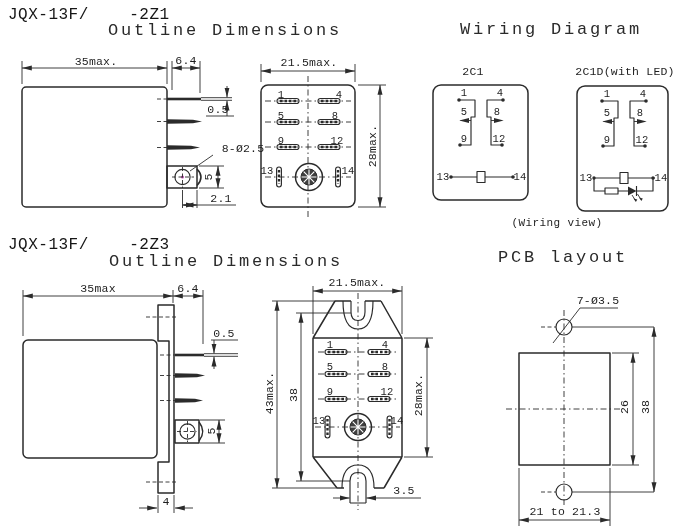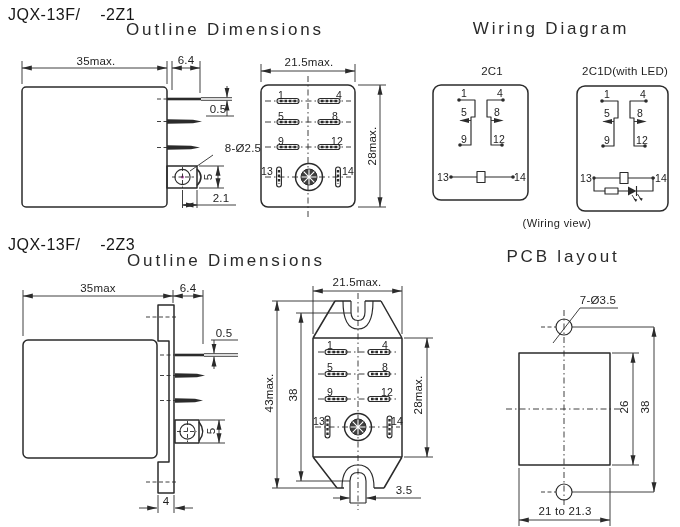--- a/index.html
+++ b/index.html
@@ -1,17 +1,17 @@
 <!DOCTYPE html>
 <html><head>
 <meta charset="utf-8">
 <style>
   html,body{margin:0;padding:0;background:#fff;}
   .stage{position:relative;width:680px;height:527px;background:#ffffff;
-         font-family:Liberation Sans, sans-serif;color:#1e1e1e;overflow:hidden;}
+         font-family:Liberation Mono, monospace;color:#1e1e1e;overflow:hidden;}
   .stage svg{position:absolute;left:0;top:0;}
   .lbl{position:absolute;transform:translate(-50%,-50%);font-size:11.5px;
        white-space:pre;letter-spacing:.2px;color:#1e1e1e;}
   .rot{transform:translate(-50%,-50%) rotate(-90deg);}
   .pin{font-size:10.5px;}
   .model{position:absolute;transform:translate(0,-50%);font-size:16px;
          letter-spacing:.5px;white-space:pre;color:#161616;}
   .heading{font-size:17px;letter-spacing:2.8px;color:#2a2a2a;}
   .note{font-size:11px;letter-spacing:.4px;}
   
@@ -234,21 +234,21 @@
     <span class="lbl rot" style="left:372px;top:146px">28max.</span>
     <span class="lbl pin" style="left:281px;top:95px">1</span>
     <span class="lbl pin" style="left:339px;top:95px">4</span>
     <span class="lbl pin" style="left:281px;top:116px">5</span>
     <span class="lbl pin" style="left:335px;top:116px">8</span>
     <span class="lbl pin" style="left:281px;top:141px">9</span>
     <span class="lbl pin" style="left:337px;top:141px">12</span>
     <span class="lbl pin" style="left:267px;top:171px">13</span>
     <span class="lbl pin" style="left:348px;top:171px">14</span>
 
-    <span class="lbl" style="left:492px;top:71px">2C1</span>
+    <span class="lbl" style="left:473px;top:71px">2C1</span>
     <span class="lbl" style="left:625px;top:71px">2C1D(with LED)</span>
     <span class="lbl pin" style="left:464px;top:93px">1</span>
     <span class="lbl pin" style="left:500px;top:93px">4</span>
     <span class="lbl pin" style="left:464px;top:112px">5</span>
     <span class="lbl pin" style="left:497px;top:112px">8</span>
     <span class="lbl pin" style="left:464px;top:139px">9</span>
     <span class="lbl pin" style="left:499px;top:139px">12</span>
     <span class="lbl pin" style="left:443px;top:177px">13</span>
     <span class="lbl pin" style="left:520px;top:177px">14</span>
     <span class="lbl pin" style="left:607px;top:94px">1</span>

